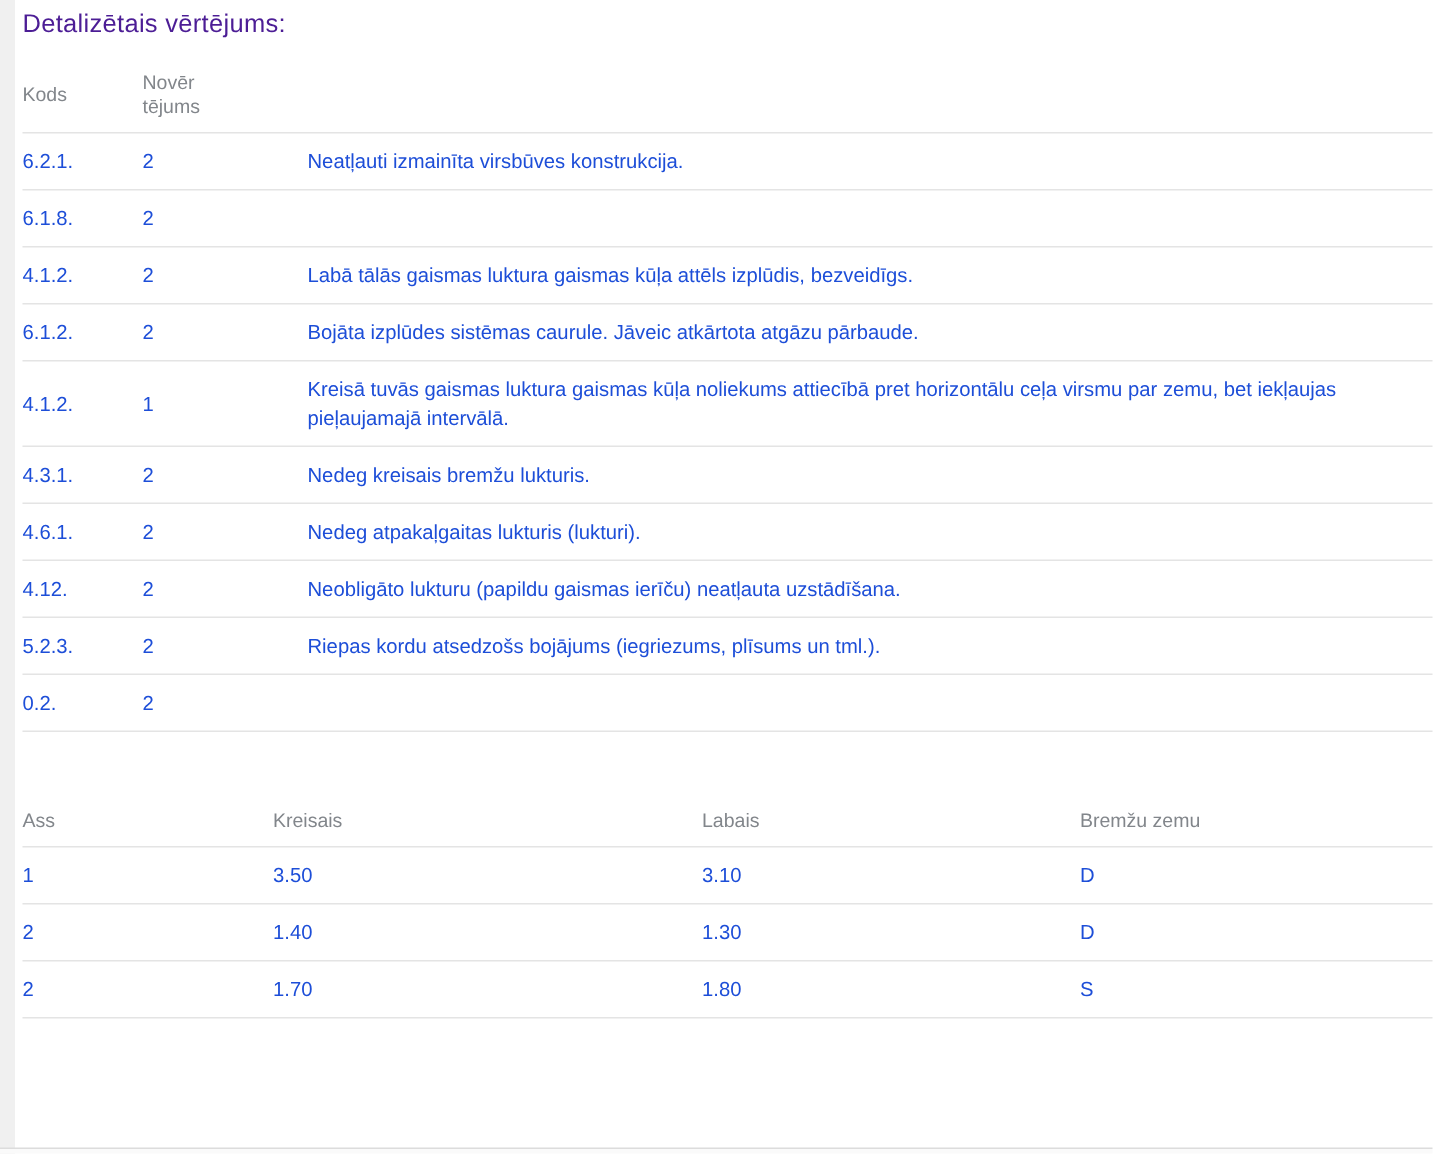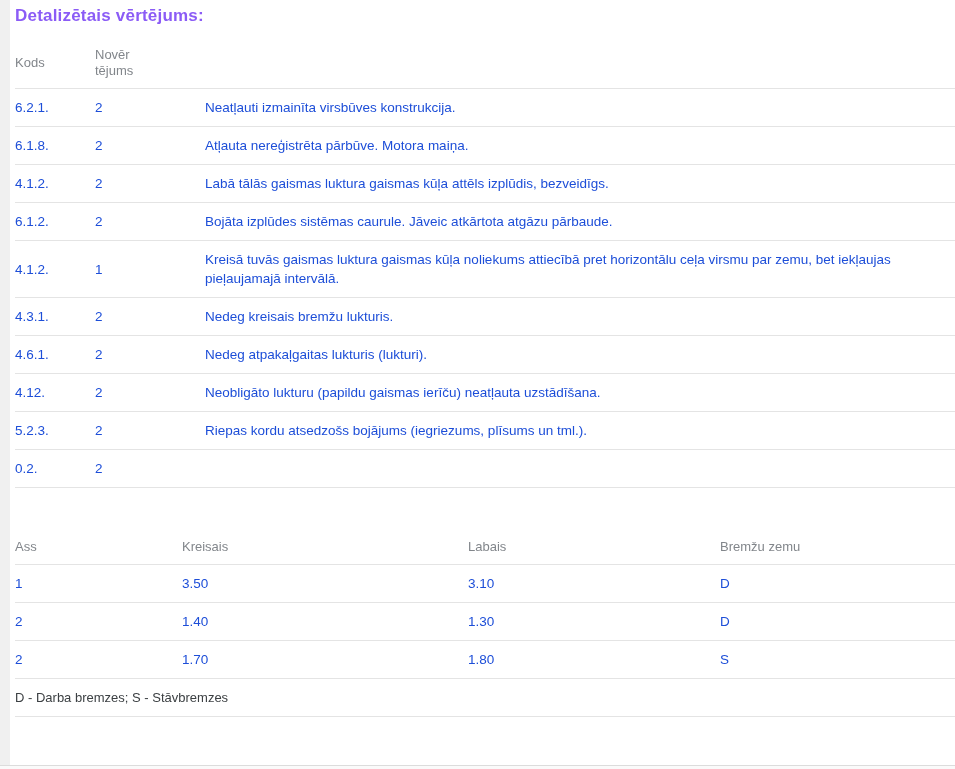--- a/index.html
+++ b/index.html
@@ -15,22 +15,22 @@
     position: absolute; left: 0; top: 0;
     width: 10px; height: 769px;
     background: #f0f0f0;
   }
   .content {
     position: absolute; left: 15px; top: 0;
     width: 940px;
     padding-top: 6px;
   }
   .section-title {
-    font-size: 17px; font-weight: bold;
-    color: #8b5cf6;
+    font-size: 17px; font-weight: normal;
+    color: #4c1d95;
     margin: 0 0 12px 0;
     letter-spacing: .2px;
   }
   .section-brakes { margin-top: 42px; }
   .table { width: 100%; }
   .grid-row {
     display: grid;
     align-items: center;
     border-bottom: 1px solid #e4e4e4;
     padding: 9px 0;
@@ -92,21 +92,20 @@
 
           <div class="grid-row detail-grid">
             <div class="td">6.2.1.</div>
             <div class="td">2</div>
             <div class="td">Neatļauti izmainīta virsbūves konstrukcija.</div>
           </div>
 
           <div class="grid-row detail-grid">
             <div class="td">6.1.8.</div>
             <div class="td">2</div>
-            <div class="td">Atļauta nereģistrēta pārbūve. Motora maiņa.</div>
           </div>
 
           <div class="grid-row detail-grid">
             <div class="td">4.1.2.</div>
             <div class="td">2</div>
             <div class="td">Labā tālās gaismas luktura gaismas kūļa attēls izplūdis, bezveidīgs.</div>
           </div>
 
           <div class="grid-row detail-grid">
             <div class="td">6.1.2.</div>
@@ -179,22 +178,19 @@
           </div>
 
           <div class="grid-row brake-grid">
             <div class="td">2</div>
             <div class="td">1.70</div>
             <div class="td">1.80</div>
             <div class="td">S</div>
           </div>
         </div>
 
-      <div class="footnote-row">
-        <span class="footnote">D - Darba bremzes; S - Stāvbremzes</span>
-      </div>
     </div>
   </section>
 
 </div>
 
 <div class="bottom-rule"></div>
 <div class="bottom-gutter"></div>
 
 </body></html>

